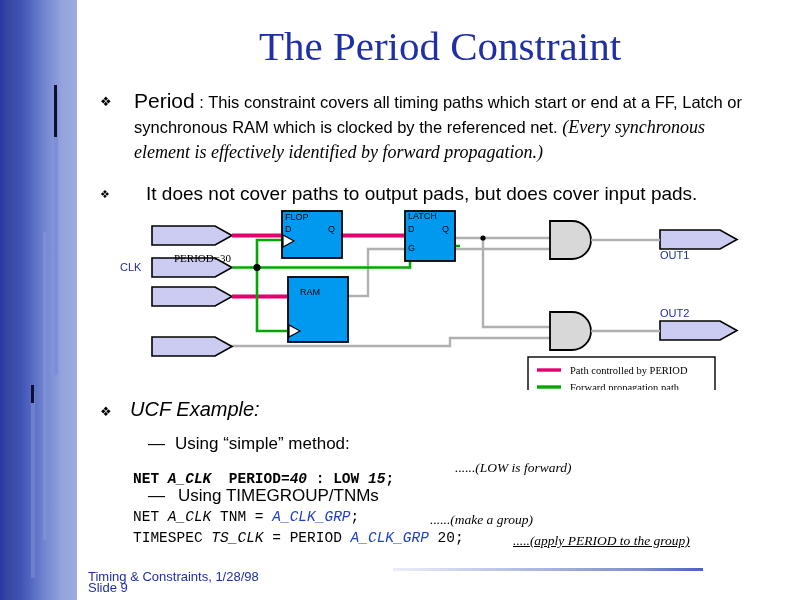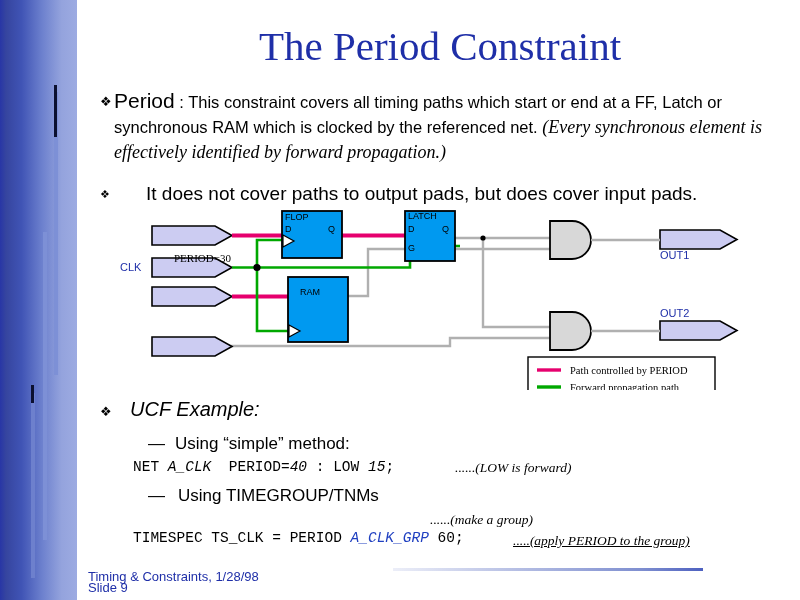--- a/index.html
+++ b/index.html
@@ -15,21 +15,21 @@
   .vcap{position:absolute;width:3px;background:#0b1030;}
 
   
   .title{position:absolute;left:90px;top:22px;width:700px;text-align:center;
     font-family:"Liberation Serif",serif;font-size:41px;color:#1f2fa8;
     letter-spacing:0px;white-space:nowrap;}
 
   
   .b1{position:absolute;left:100px;top:88px;width:665px;}
   .bullet-mark{position:absolute;left:0;top:6px;font-size:13px;color:#000;}
-  .b1 .body{margin-left:14px;font-size:16.5px;line-height:25px;color:#000;}
+  .b1 .body{margin-left:34px;font-size:16.5px;line-height:25px;color:#000;}
   .b1 .kw{font-size:21px;}
   .b1 .ital{font-family:"Liberation Serif",serif;font-style:italic;font-size:18px;}
 
   .b2{position:absolute;left:100px;top:183px;width:660px;}
   .b2 .bullet-mark{top:5px;font-size:11px;}
   .b2 .body{margin-left:46px;font-size:19px;color:#000;}
 
   .b3{position:absolute;left:100px;top:398px;width:400px;}
   .b3 .bullet-mark{top:6px;font-size:13px;}
   .b3 .body{margin-left:30px;font-size:20px;font-style:italic;color:#000;}
@@ -182,28 +182,29 @@
     </svg>
   </div>
 
   <div class="b3">
     <span class="bullet-mark">❖</span>
     <div class="body">UCF Example:</div>
   </div>
 
   <div class="dash" style="left:148px;top:434px;">—</div>
   <div class="sub" style="left:175px;top:434px;">Using “simple” method:</div>
-  <div class="code" style="left:133px;top:459px;"><span>NET </span><span style="font-style: italic;">A_CLK</span><span>  PERIOD=</span><span style="font-style: italic;">40</span><span> : LOW </span><span style="font-style: italic;">15</span><span>;</span></div>
+  <div class="code" style="left:133px;top:471px;font-weight:bold;"><span>NET </span><span style="font-style: italic;">A_CLK</span><span>  PERIOD=</span><span style="font-style: italic;">40</span><span> : LOW </span><span style="font-style: italic;">15</span><span>;</span></div>
   <div class="note" style="left:455px;top:460px;">......(LOW is forward)</div>
 
   <div class="dash" style="left:148px;top:486px;">—</div>
   <div class="sub" style="left:178px;top:486px;">Using TIMEGROUP/TNMs</div>
+  <div class="code" style="left:133px;top:509px;"><span>NET </span><span style="font-style: italic;">A_CLK</span><span> TNM = </span><span style="font-style: italic; color: rgb(31, 63, 192);">A_CLK_GRP</span><span>;</span></div>
   <div class="note" style="left:430px;top:512px;text-align:center;">......(make a group)</div>
 
-  <div class="code" style="left:133px;top:530px;"><span>TIMESPEC </span><span style="">TS_CLK</span><span> = PERIOD </span><span style="font-style: italic; color: rgb(31, 63, 192);">A_CLK_GRP</span><span> 60;</span></div>
+  <div class="code" style="left:133px;top:530px;"><span>TIMESPEC </span><span style="font-style: italic;">TS_CLK</span><span> = PERIOD </span><span style="font-style: italic; color: rgb(31, 63, 192);">A_CLK_GRP</span><span> 20;</span></div>
   <div class="note" style="left:513px;top:533px;text-decoration:underline;">.....(apply PERIOD to the group)</div>
 
   <div class="footrule"></div>
   <div class="footer">
     <div>Timing &amp; Constraints, 1/28/98</div>
     <div>Slide 9</div>
   </div>
 
 </div>
 

